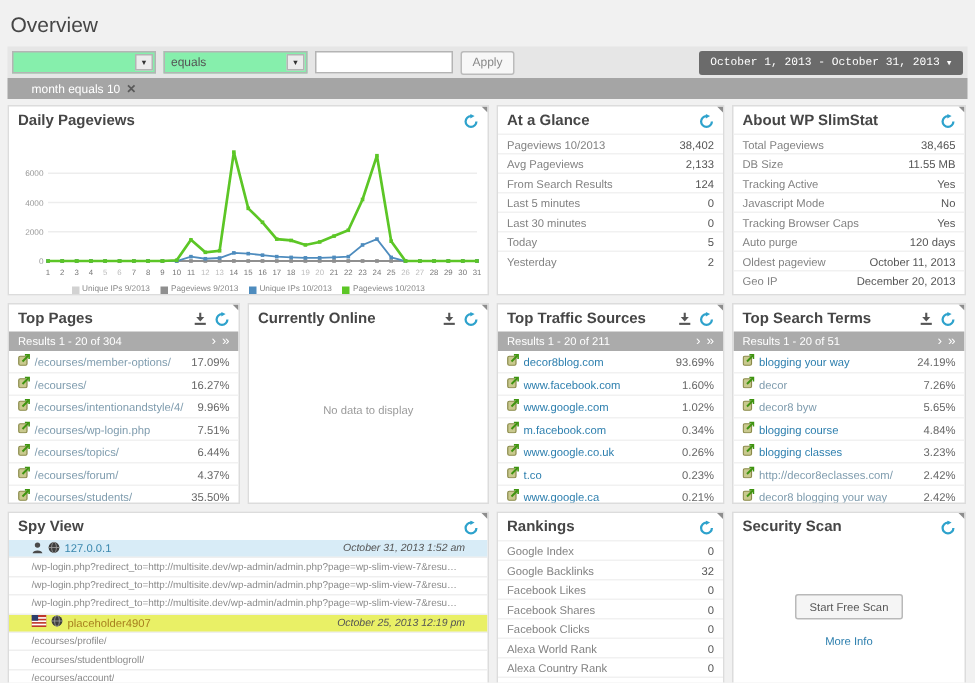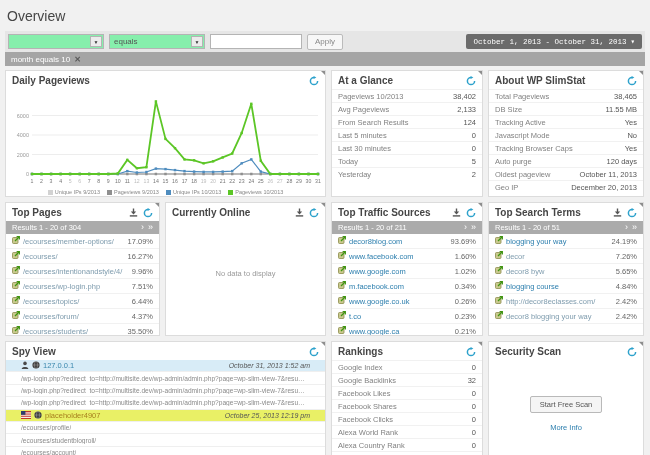--- a/index.html
+++ b/index.html
@@ -10,21 +10,21 @@
 
   
   .filter-bar { height:21px; background:#e6e6e6; display:flex; align-items:center; padding:0 3px; gap:5px; }
   .select { background:#86efac; border:1px solid #b4b4b4; height:15px; width:96px; position:relative; display:inline-flex; align-items:center; }
   .sel-text { font-size:8px; color:#555; padding-left:4px; }
   .sel-btn { position:absolute; right:1px; top:1px; bottom:1px; width:12px; background:#ececec; border:1px solid #b4b4b4; font-size:5px; color:#333; display:flex; align-items:center; justify-content:center; }
   .filter-input { width:92px; height:15px; border:1px solid #b4b4b4; font-size:8px; padding:0 3px; color:#555; }
   .apply-btn { height:16px; padding:0 7px; background:#f7f7f7; border:1px solid #bbb; border-radius:2px; color:#888; font-size:8px; font-family:inherit; }
   .fb-spacer { flex:1; }
   .date-btn { background:#6b6b6b; color:#fff; border:0; border-radius:2px; font-size:7.5px; padding:3px 7px; font-family:Liberation Mono, monospace; display:flex; align-items:center; gap:4px; }
-  .active-filters { background:#a5a5a5; color:#fff; font-size:8px; padding:0 6px; height:14px; display:flex; align-items:center; gap:4px; }
+  .active-filters { background:#a5a5a5; color:#fff; font-size:8px; padding:0 16px; height:14px; display:flex; align-items:center; gap:4px; }
   .x-icon { color:#5a5a5a; font-weight:bold; font-size:8px; cursor:pointer; }
 
   
   .grid { margin-top:4px; display:grid; grid-template-columns:155px 161px 152px 156px; grid-template-rows:127px 134px 119px; gap:5px; }
   .panel { background:#fff; border:1px solid #dcdcdc; position:relative; overflow:hidden; }
   .panel::after { content:''; position:absolute; top:0; right:0; border-top:4px solid #8d8d8d; border-left:4px solid transparent; }
   .span2 { grid-column:span 2; }
   .panel-head { display:flex; align-items:center; justify-content:space-between; padding:4px 6px 3px 6px; }
   .panel-title { font-size:10px; font-weight:bold; color:#464646; }
   .head-icons { display:flex; gap:5px; align-items:center; }
@@ -650,20 +650,29 @@
               </svg></span>
             <span class="lnk">blogging course</span>
             <span class="pct">4.84%</span>
           </div>
           <div class="link-row">
             <span><svg width="8" height="8" viewBox="0 0 8 8">
                 <rect x="0.5" y="1.5" width="5.5" height="6" rx="1" fill="#c9c98e" stroke="#8a8a4a" stroke-width="0.8"></rect>
                 <path d="M3 5 L7 1" stroke="#3f9410" stroke-width="1.3" fill="none"></path>
                 <path d="M4.6 0.6 H7.4 V3.4" stroke="#3f9410" stroke-width="1.1" fill="none"></path>
               </svg></span>
+            <span class="lnk">blogging classes</span>
+            <span class="pct">3.23%</span>
+          </div>
+          <div class="link-row">
+            <span><svg width="8" height="8" viewBox="0 0 8 8">
+                <rect x="0.5" y="1.5" width="5.5" height="6" rx="1" fill="#c9c98e" stroke="#8a8a4a" stroke-width="0.8"></rect>
+                <path d="M3 5 L7 1" stroke="#3f9410" stroke-width="1.3" fill="none"></path>
+                <path d="M4.6 0.6 H7.4 V3.4" stroke="#3f9410" stroke-width="1.1" fill="none"></path>
+              </svg></span>
             <span class="lnk visited">http://decor8eclasses.com/</span>
             <span class="pct">2.42%</span>
           </div>
           <div class="link-row">
             <span><svg width="8" height="8" viewBox="0 0 8 8">
                 <rect x="0.5" y="1.5" width="5.5" height="6" rx="1" fill="#c9c98e" stroke="#8a8a4a" stroke-width="0.8"></rect>
                 <path d="M3 5 L7 1" stroke="#3f9410" stroke-width="1.3" fill="none"></path>
                 <path d="M4.6 0.6 H7.4 V3.4" stroke="#3f9410" stroke-width="1.1" fill="none"></path>
               </svg></span>
             <span class="lnk visited">decor8 blogging your way</span>

